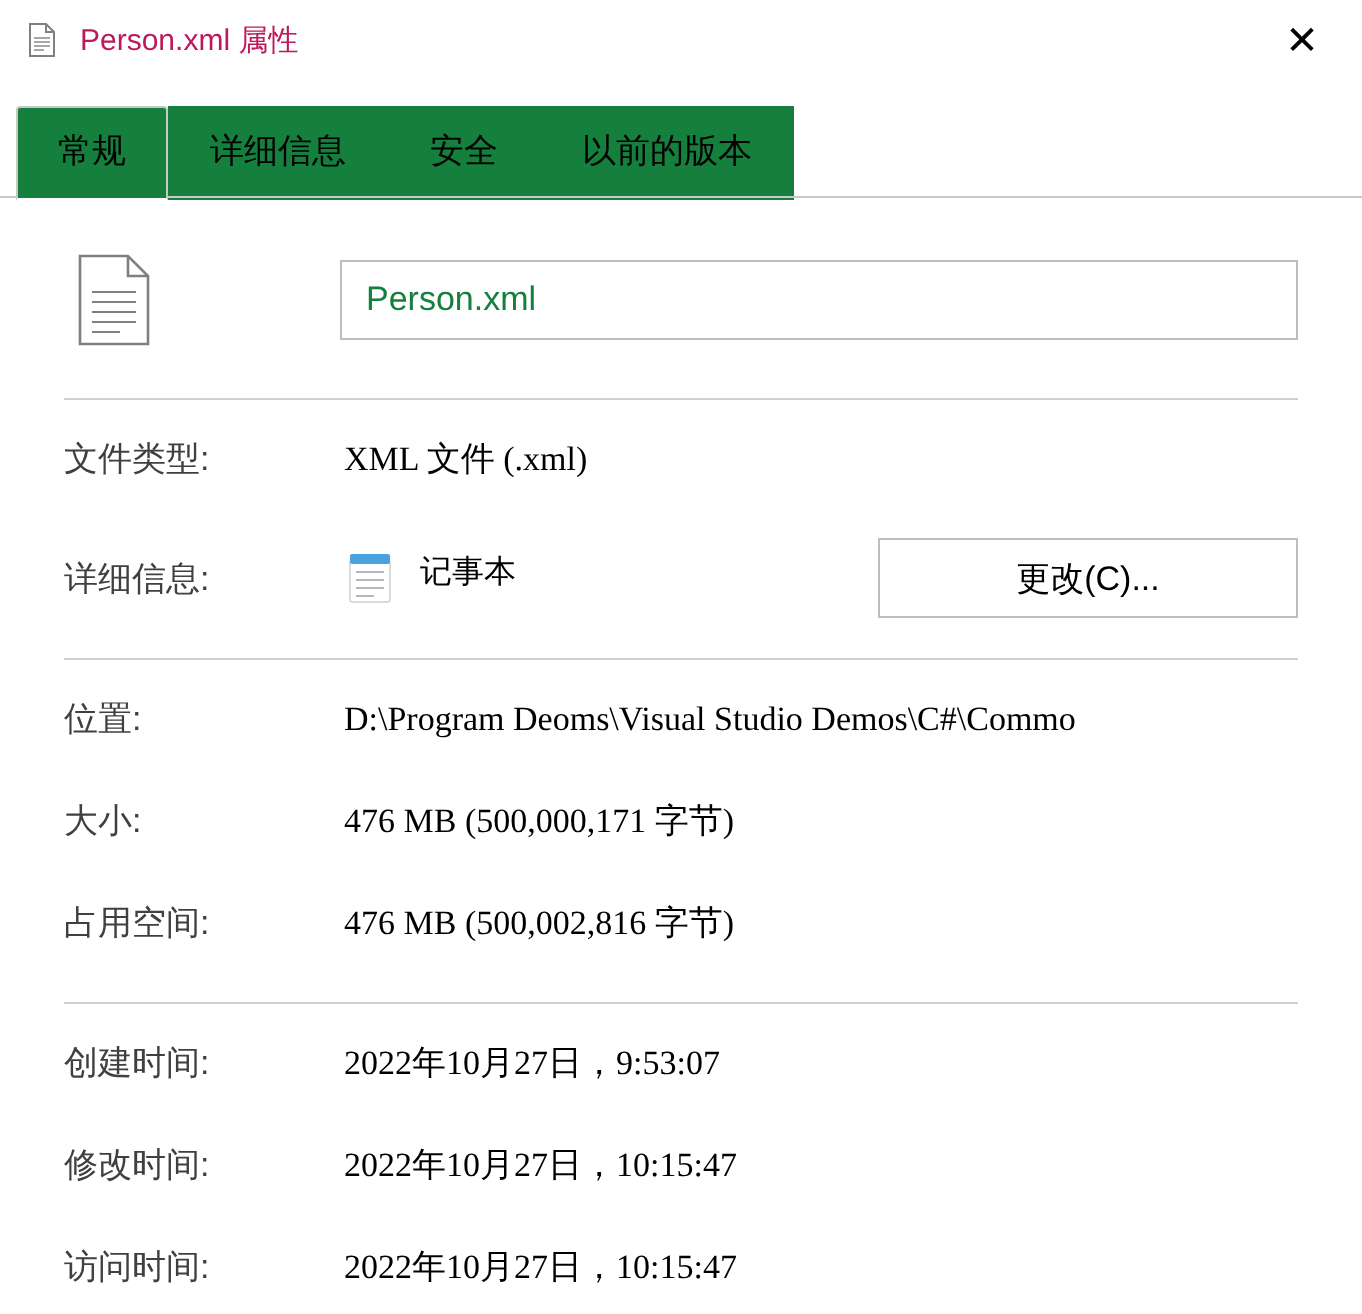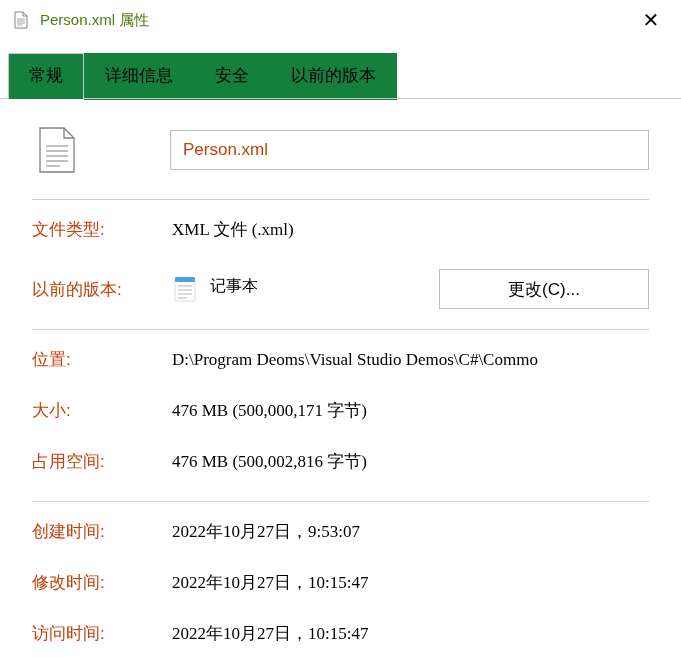--- a/index.html
+++ b/index.html
@@ -29,21 +29,21 @@
       height: 22px;
       margin-right: 10px;
       display: flex;
       align-items: center;
       justify-content: center;
     }
 
     .titlebar .title {
       font-size: 15px;
       flex: 1;
-      color: #4d7c0f;
+      color: #be185d;
     }
 
     .titlebar .close {
       font-size: 20px;
       width: 36px;
       height: 36px;
       display: flex;
       align-items: center;
       justify-content: center;
       cursor: pointer;
@@ -112,33 +112,33 @@
     }
 
     .filename-input {
       flex: 1;
       height: 40px;
       padding: 0 12px;
       border: 1px solid #bdbdbd;
       font-size: 17px;
       font-family: inherit;
       outline: none;
-      color: #c2410c;
+      color: #15803d;
     }
 
     .divider {
       border: none;
       border-top: 1px solid #d0d0d0;
       margin: 4px 0 18px;
     }
 
     .label {
       width: 140px;
       font-size: 17px;
-      color: #c2410c;
+      color: #404040;
       flex-shrink: 0;
     }
 
     .value {
       font-size: 17px;
       color: #000;
       flex: 1;
       white-space: nowrap;
       overflow: hidden;
       font-family: Liberation Serif, serif;
@@ -234,21 +234,21 @@
   </div>
 
   <hr class="divider">
 
   <div class="row info-row">
     <span class="label">文件类型:</span>
     <span class="value">XML 文件 (.xml)</span>
   </div>
 
   <div class="row openwith-row" style="margin-bottom: 20px;">
-    <span class="label">以前的版本:</span>
+    <span class="label">详细信息:</span>
     <span class="app">
       <span class="app-icon">
         <svg width="24" height="26" viewBox="0 0 24 26" class="notepad-icon">
           <rect class="page" x="2" y="4" width="20" height="21" rx="1"></rect>
           <rect class="spiral" x="2" y="1" width="20" height="5" rx="1"></rect>
           <line class="line" x1="5" y1="10" x2="19" y2="10"></line>
           <line class="line" x1="5" y1="14" x2="19" y2="14"></line>
           <line class="line" x1="5" y1="18" x2="19" y2="18"></line>
           <line class="line" x1="5" y1="22" x2="14" y2="22"></line>
         </svg>

